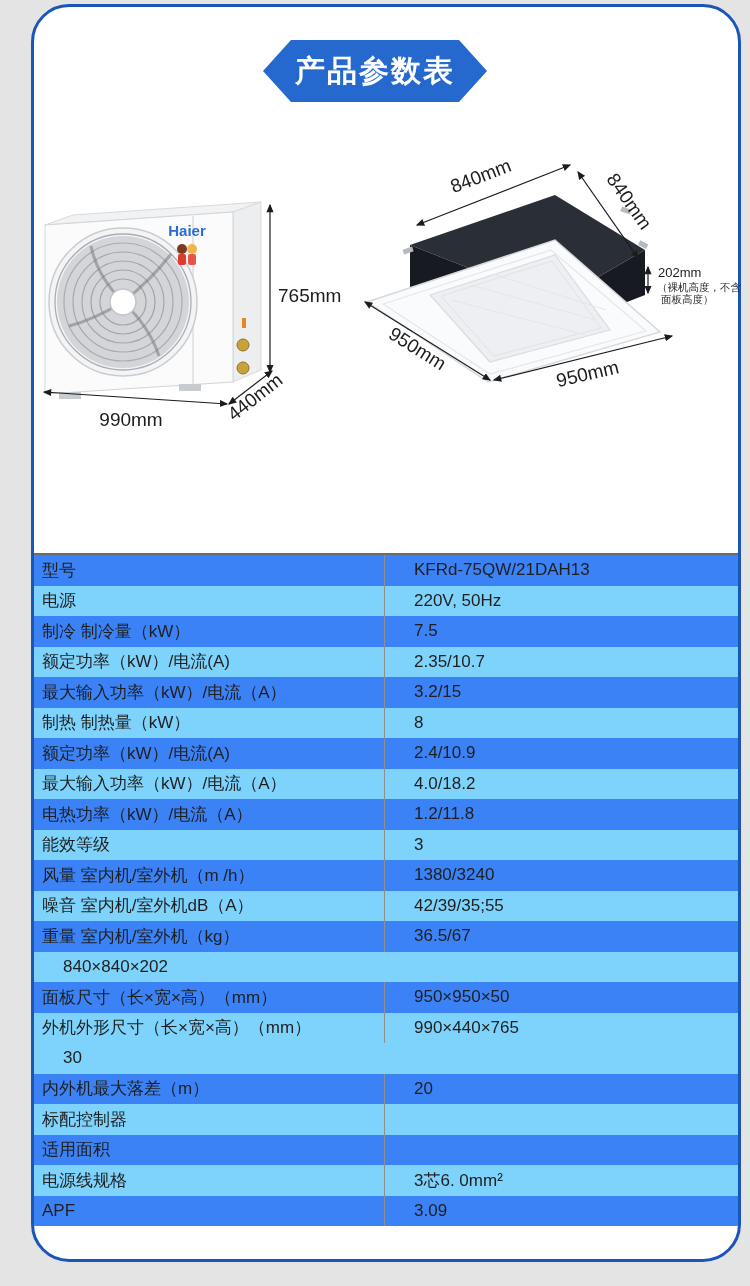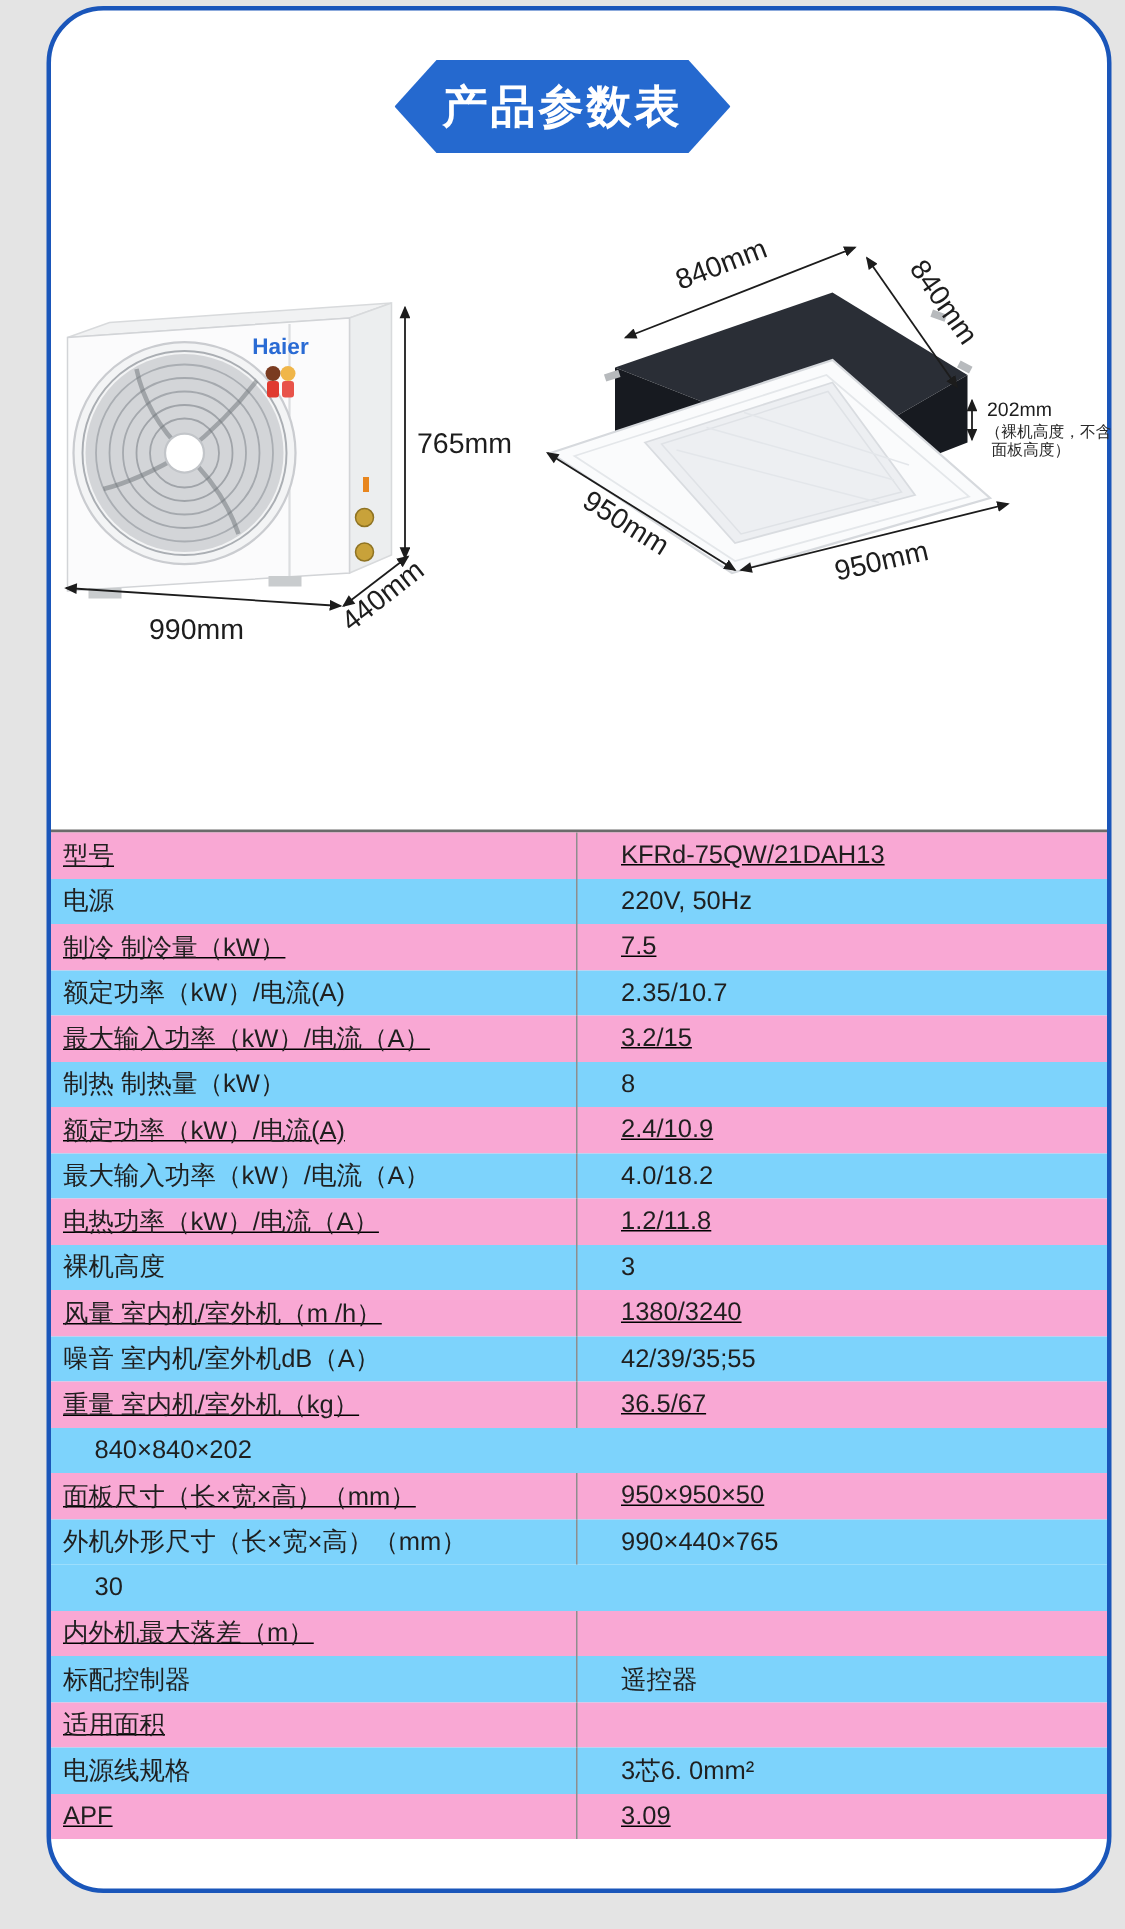--- a/index.html
+++ b/index.html
@@ -39,21 +39,21 @@
   .dim-line { stroke:#1c1c1c; stroke-width:1.2; }
   .spec-table {
     position:absolute; left:0; right:0; top:546px;
     border-top:2px solid #6b6b6b;
     z-index:1;
   }
   .spec-row {
     display:flex; height:30.5px; align-items:center;
     background:#7dd3fc;
   }
-  .spec-row.alt { background:#f9a8d4;text-decoration:underline; }
+  .spec-row.alt { background:#3b82f6; }
   .spec-cell-label {
     width:351px; height:100%;
     display:flex; align-items:center;
     padding-left:8px;
     border-right:1px solid #8e8e8e;
     font-size:17px; color:#1f1f1f;
     white-space:nowrap; overflow:hidden;
   }
   .spec-cell-value {
     flex:1; height:100%;
@@ -109,21 +109,21 @@
     <div class="spec-cell-label">最大输入功率（kW）/电流（A）</div>
     <div class="spec-cell-value">4.0/18.2</div>
   </div>
 
   <div class="spec-row alt">
     <div class="spec-cell-label">电热功率（kW）/电流（A）</div>
     <div class="spec-cell-value">1.2/11.8</div>
   </div>
 
   <div class="spec-row">
-    <div class="spec-cell-label">裸机高度</div>
+    <div class="spec-cell-label">能效等级</div>
     <div class="spec-cell-value">3</div>
   </div>
 
   <div class="spec-row alt">
     <div class="spec-cell-label">风量 室内机/室外机（m /h）</div>
     <div class="spec-cell-value">1380/3240</div>
   </div>
 
   <div class="spec-row">
     <div class="spec-cell-label">噪音 室内机/室外机dB（A）</div>
@@ -149,25 +149,25 @@
     <div class="spec-cell-value">990×440×765</div>
   </div>
 
 
   <div class="spec-row">
     <div class="spec-cell-value">30</div>
   </div>
 
   <div class="spec-row alt">
     <div class="spec-cell-label">内外机最大落差（m）</div>
+    <div class="spec-cell-value">20</div>
   </div>
 
   <div class="spec-row">
     <div class="spec-cell-label">标配控制器</div>
-    <div class="spec-cell-value">遥控器</div>
   </div>
 
   <div class="spec-row alt">
     <div class="spec-cell-label">适用面积</div>
   </div>
 
   <div class="spec-row">
     <div class="spec-cell-label">电源线规格</div>
     <div class="spec-cell-value">3芯6. 0mm²</div>
   </div>

